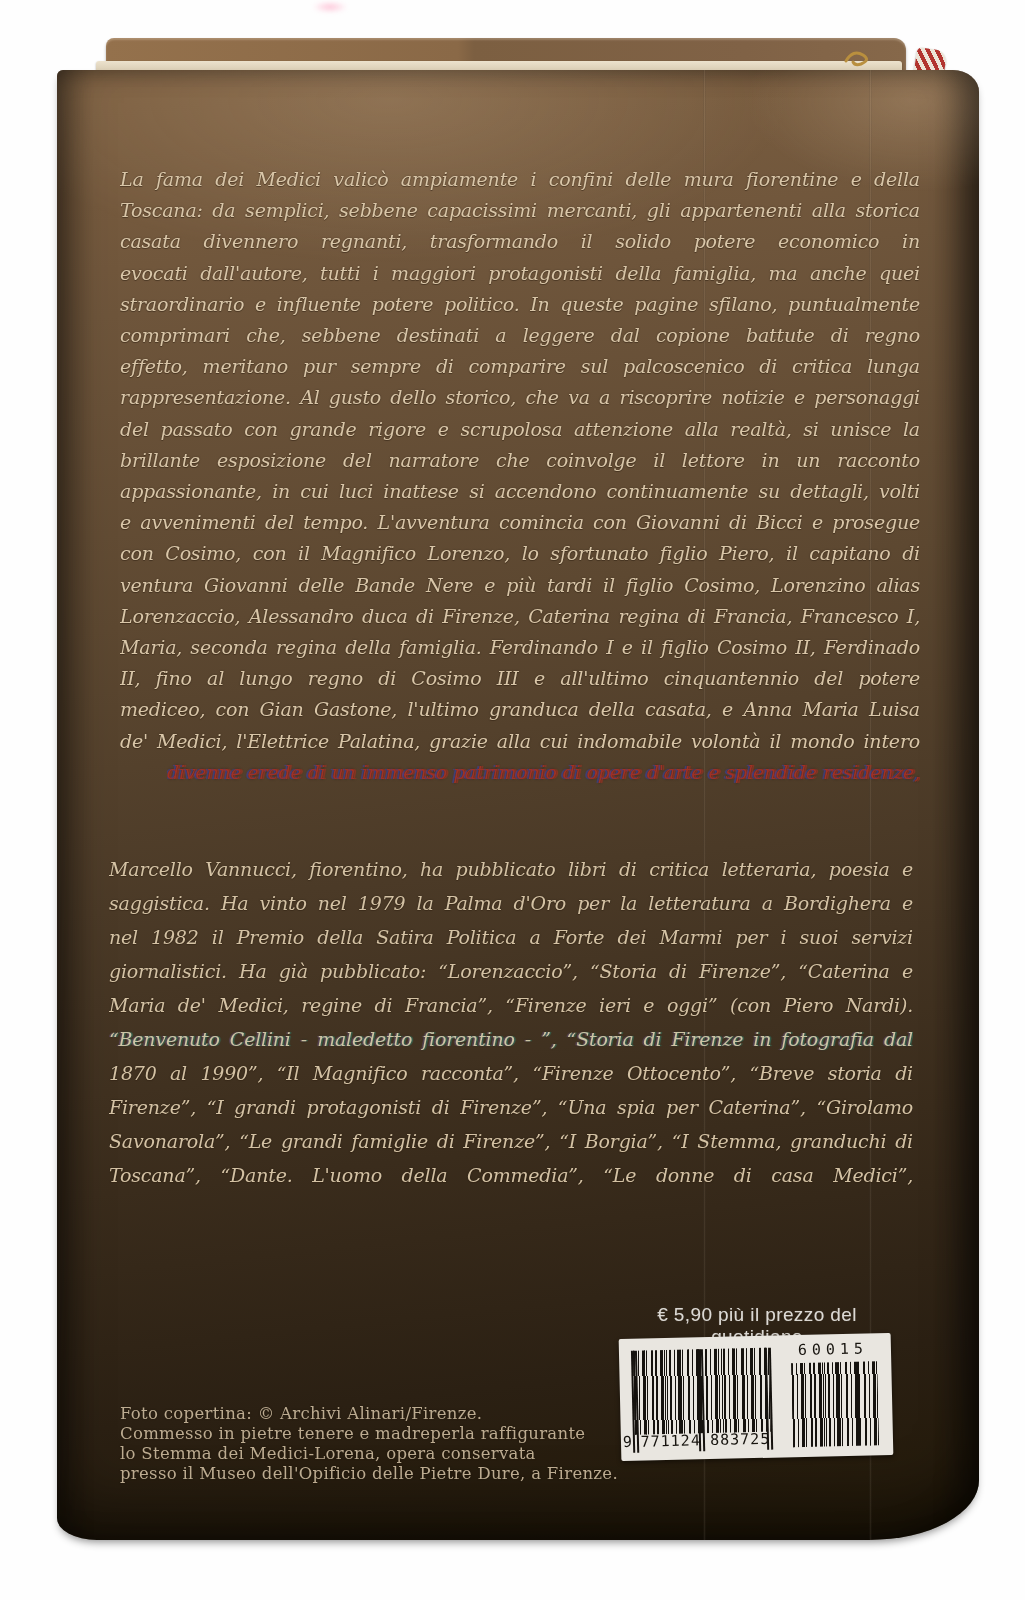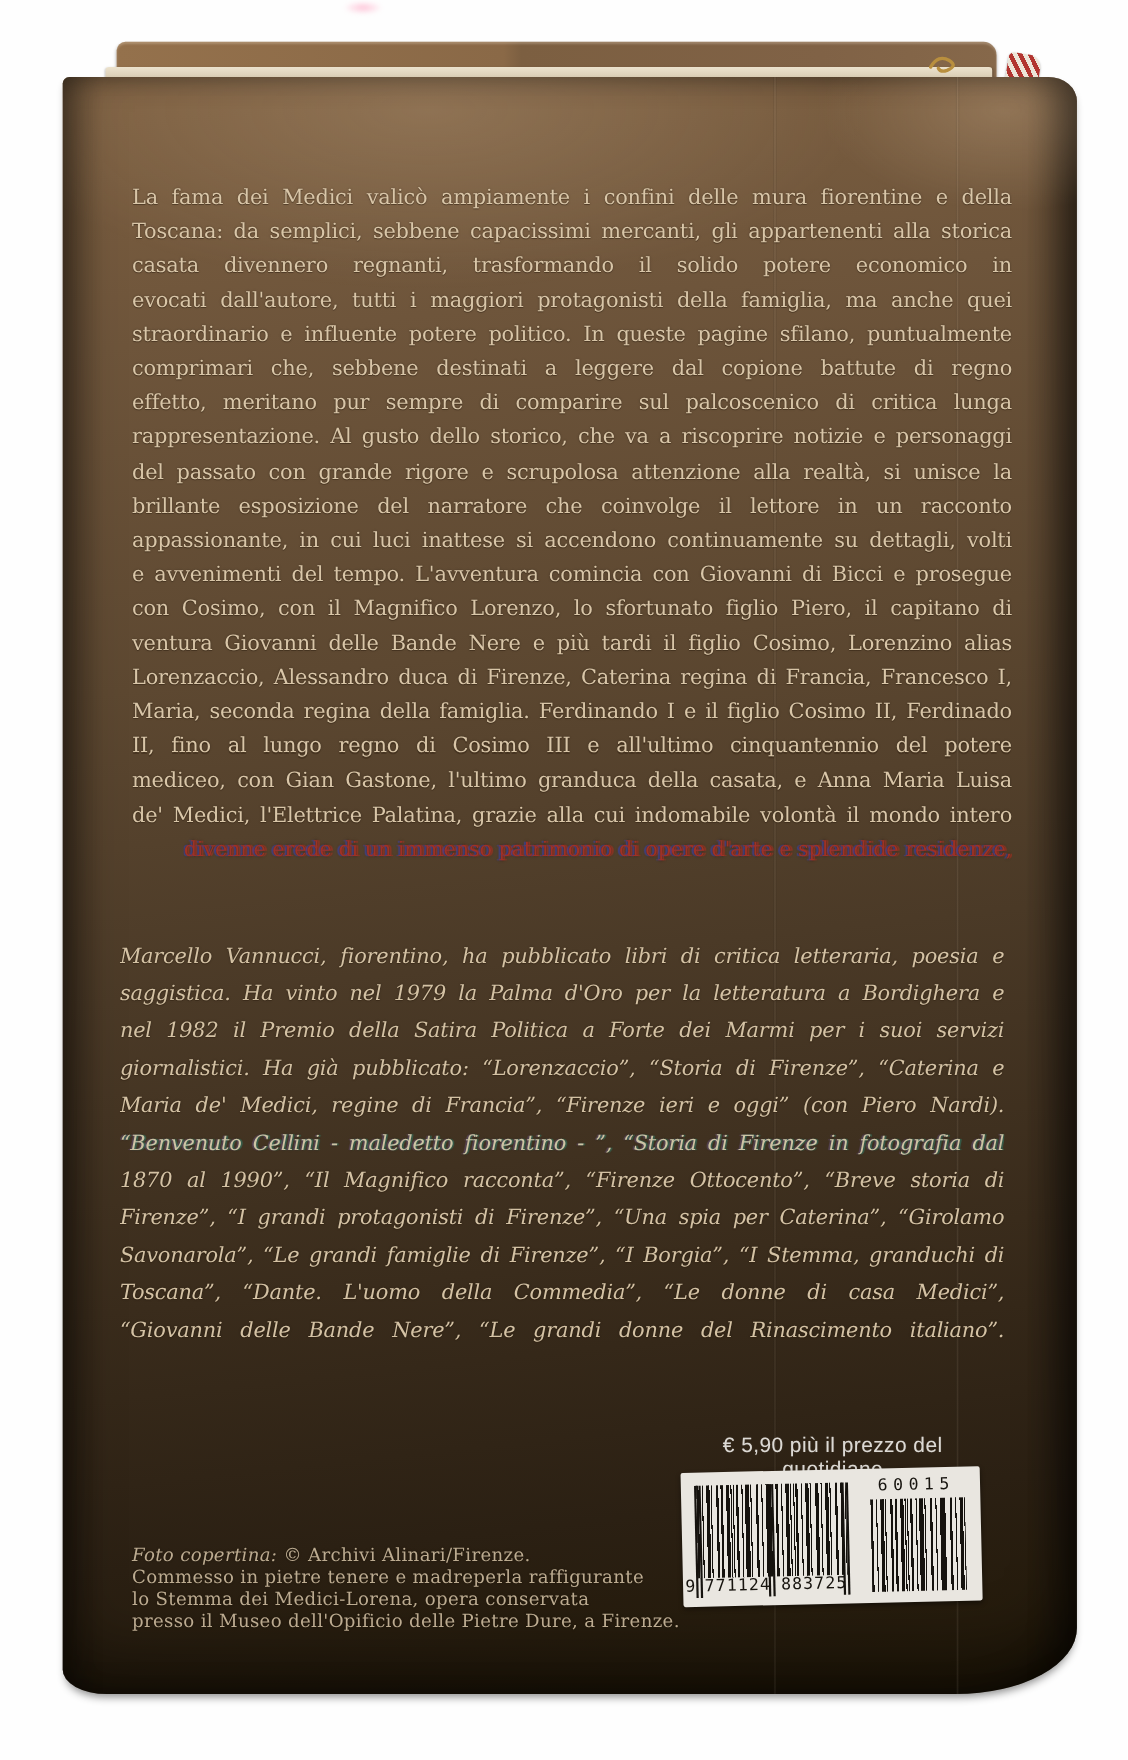--- a/index.html
+++ b/index.html
@@ -31,21 +31,21 @@
   .crease{position:absolute;top:0;bottom:0;width:3px;pointer-events:none;
           background:linear-gradient(90deg,rgba(0,0,0,.12),rgba(255,235,210,.08),rgba(0,0,0,.10));}
   .crease.c1{left:646px;} .crease.c2{left:812px;}
   
   .blurb{position:absolute;left:63px;top:94px;width:800px;color:#d9c6a8;
          font-size:19px;line-height:31.2px;letter-spacing:-0.2px;
          text-shadow:0 0 2px rgba(0,0,0,.35),0 1px 0 rgba(55,38,20,.45);}
   .bio{position:absolute;left:52px;top:782px;width:804px;color:#d4c2a4;font-style:italic;
        font-size:19px;line-height:34px;letter-spacing:-0.2px;
        text-shadow:0 0 2px rgba(0,0,0,.35),0 1px 0 rgba(55,38,20,.45);}
-  .tline{display:block;white-space:nowrap;overflow:hidden;text-align:justify;text-align-last:justify;}
+  .tline{display:block;white-space:nowrap;overflow:hidden;text-align:justify;text-align-last:justify;font-style:italic;}
   .fx-red{color:#9e3126;
           text-shadow:-2px 0 1px rgba(55,70,200,.55), 2px 0 1px rgba(205,45,30,.5), 0 0 3px rgba(0,0,0,.45);margin-left:47px;}
   .fx-cyan{color:#cdc4a4;
           text-shadow:1.5px 0 1px rgba(45,175,150,.40), -1.5px 0 1px rgba(150,120,220,.30), 0 0 2px rgba(0,0,0,.35);}
   .price{position:absolute;left:560px;top:1234px;width:280px;text-align:center;
          font-family:"Liberation Sans","DejaVu Sans",sans-serif;font-size:19px;letter-spacing:.4px;
          color:#dcd9d4;text-shadow:0 0 1px rgba(255,255,255,.25);}
   
   .barcode{position:absolute;left:563px;top:1266px;width:272px;height:122px;background:#e9e6e0;
            transform:rotate(-1.3deg);border-radius:2px;box-shadow:0 2px 5px rgba(0,0,0,.45);}
@@ -57,21 +57,21 @@
   .g1{left:12px;}.g2{left:16px;}.g3{left:78px;}.g4{left:82px;}.g5{left:146px;}.g6{left:150px;}
   .bc-digits{position:absolute;left:2px;top:94px;width:152px;display:flex;align-items:baseline;
              font-family:"DejaVu Sans Mono","Liberation Mono",monospace;font-size:15px;color:#17140f;}
   .bc-digits .d0{width:13px;} .bc-digits .d1,.bc-digits .d2{flex:1;text-align:center;letter-spacing:1px;}
   .bc-addon-digits{position:absolute;left:166px;top:6px;width:96px;text-align:center;letter-spacing:5px;
              font-family:"DejaVu Sans Mono","Liberation Mono",monospace;font-size:15px;color:#17140f;}
   .bc-bars-addon{left:172px;top:28px;width:86px;height:84px;}
   .credit{position:absolute;left:63px;top:1334px;width:540px;color:#bcab90;
           font-size:16.5px;line-height:20px;letter-spacing:.3px;
           text-shadow:0 0 2px rgba(0,0,0,.35);}
-  .credit-italic{font-style:italic;}
+  .credit-italic{}
 </style>
 </head>
 <body>
 
 <div class="stage">
 
   <div class="smudge"></div>
 
   <div class="top-fold"></div>
   <div class="pages-edge"></div>
@@ -114,21 +114,20 @@
     <div class="tline">Marcello Vannucci, fiorentino, ha pubblicato libri di critica letteraria, poesia e</div>
         <div class="tline">saggistica. Ha vinto nel 1979 la Palma d'Oro per la letteratura a Bordighera e</div>
         <div class="tline">nel 1982 il Premio della Satira Politica a Forte dei Marmi per i suoi servizi</div>
         <div class="tline">giornalistici. Ha già pubblicato: “Lorenzaccio”, “Storia di Firenze”, “Caterina e</div>
         <div class="tline">Maria de' Medici, regine di Francia”, “Firenze ieri e oggi” (con Piero Nardi).</div>
         <div class="tline fx-cyan">“Benvenuto Cellini - maledetto fiorentino - ”, “Storia di Firenze in fotografia dal</div>
         <div class="tline">1870 al 1990”, “Il Magnifico racconta”, “Firenze Ottocento”, “Breve storia di</div>
         <div class="tline">Firenze”, “I grandi protagonisti di Firenze”, “Una spia per Caterina”, “Girolamo</div>
         <div class="tline">Savonarola”, “Le grandi famiglie di Firenze”, “I Borgia”, “I Stemma, granduchi di</div>
         <div class="tline">Toscana”, “Dante. L'uomo della Commedia”, “Le donne di casa Medici”,</div>
-        <div class="tline">“Giovanni delle Bande Nere”, “Le grandi donne del Rinascimento italiano”.</div>
       </div>
 
     <div class="price">€ 5,90 più il prezzo del quotidiano</div>
 
     <div class="barcode">
       <div class="bars bc-bars-main"></div>
       <div class="guard g1"></div>
       <div class="guard g2"></div>
       <div class="guard g3"></div>
       <div class="guard g4"></div>

